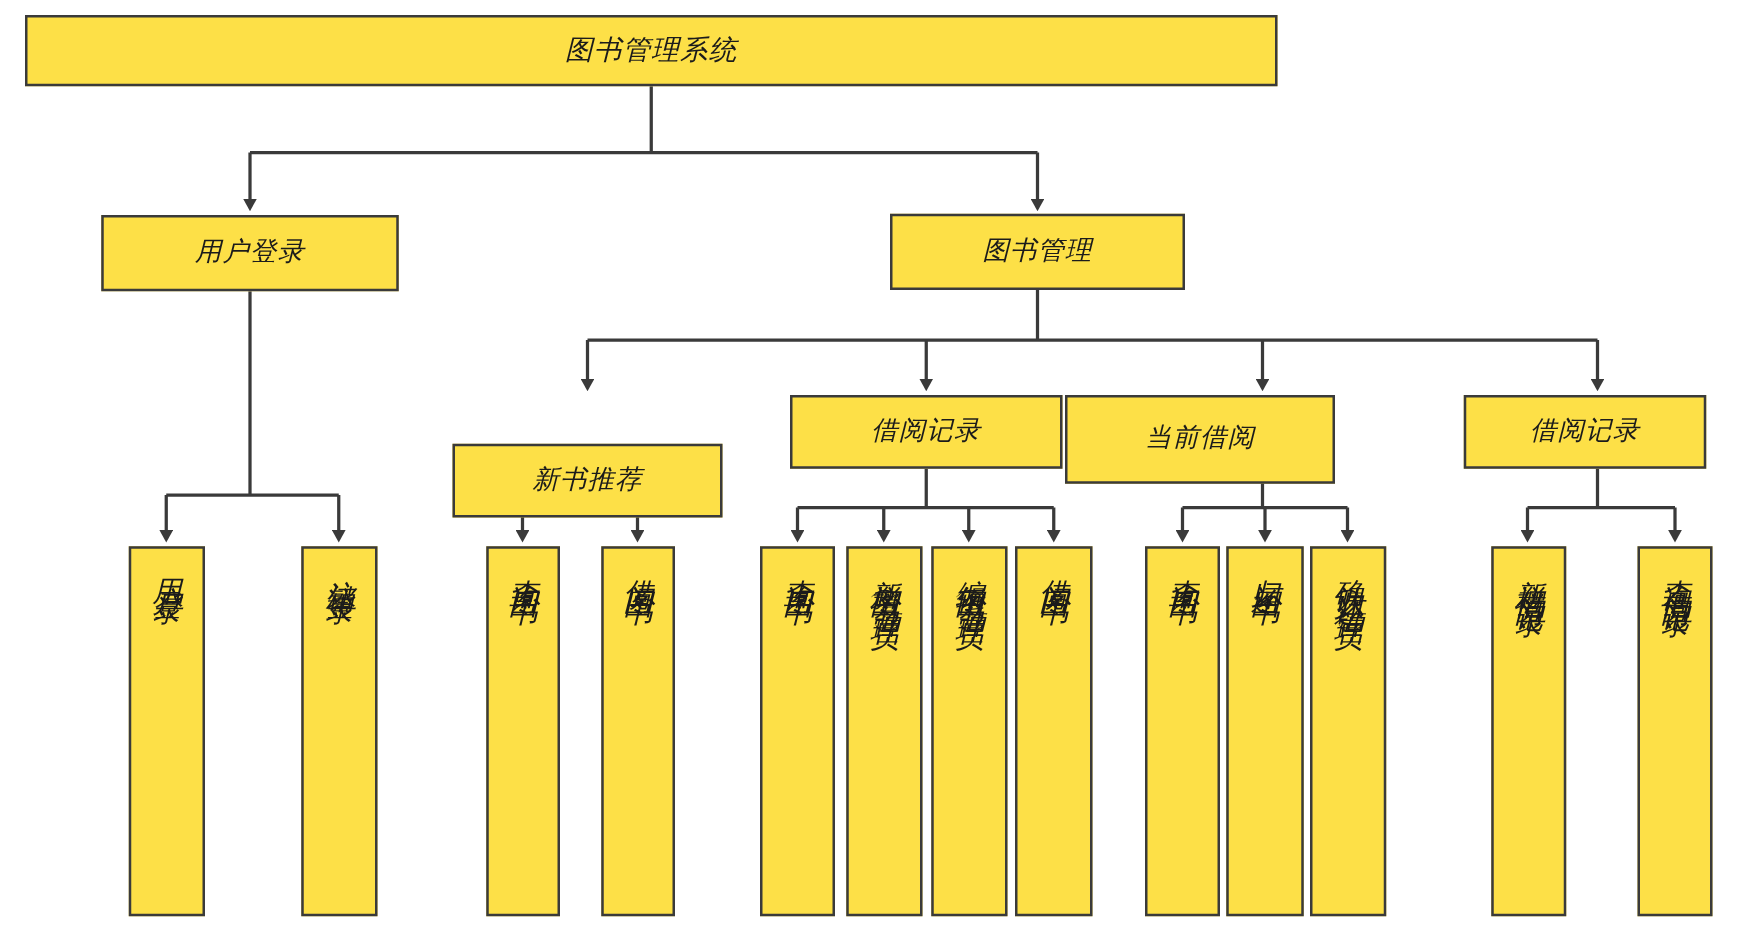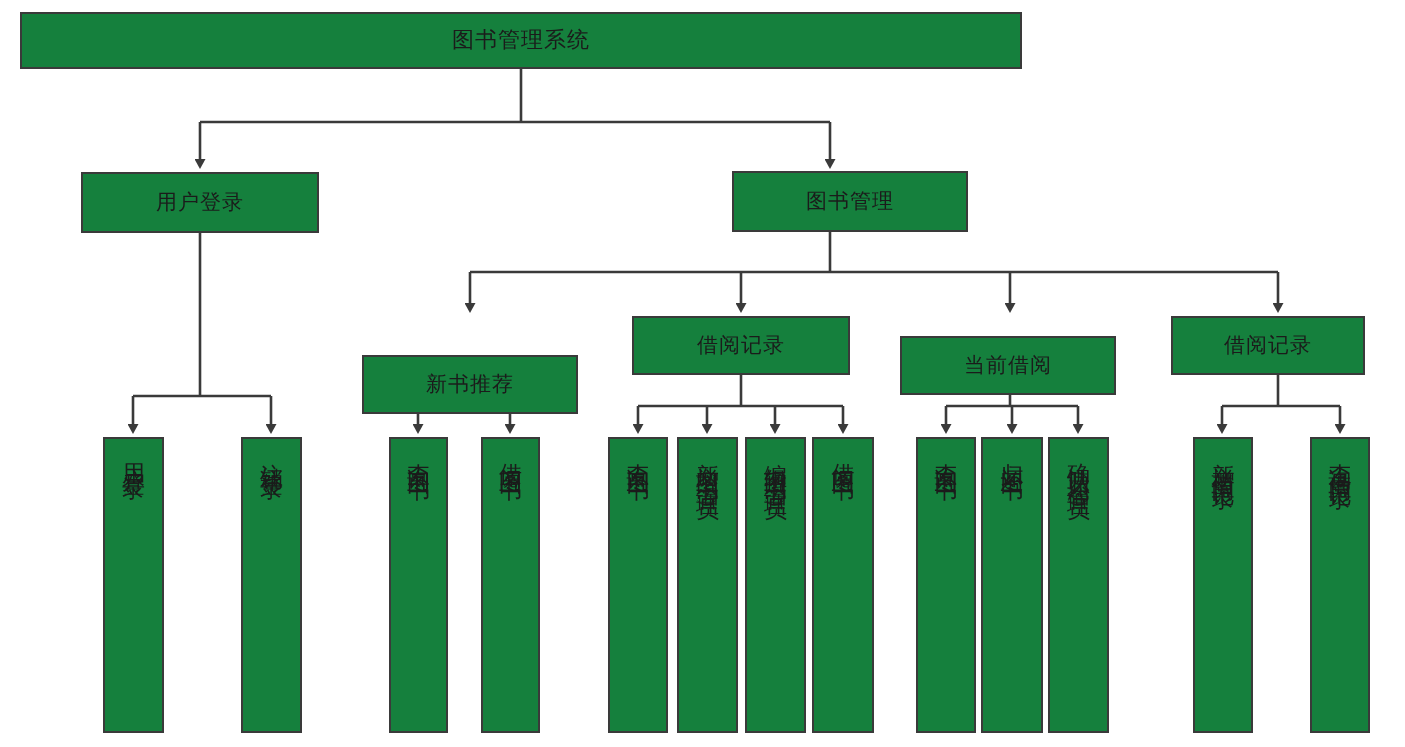--- a/index.html
+++ b/index.html
@@ -15,26 +15,27 @@
     width:1405px;height:747px;
   }
   svg.edges{
     position:absolute;left:0;top:0;
     width:1405px;height:747px;
     pointer-events:none;
   }
   .node{
     position:absolute;
     box-sizing:border-box;
-    background:#15803d;
+    background:#fde047;
     border:2px solid #3a3a3a;
     display:flex;
     align-items:center;
     justify-content:center;
     color:#1b1b1b;
+    font-style:italic;
   }
   .node .label{
     display:block;
     text-align:center;
     line-height:1.28;
     white-space:pre;
   }
   
   .node.h .label{
     font-size:21px;
@@ -121,31 +122,31 @@
     </g>
   </svg>
 
   <div class="node h root" style="left:20px;top:12px;width:1002px;height:57px;">
     <span class="label">图书管理系统</span>
   </div>
 
   <div class="node h" style="left:81px;top:172px;width:238px;height:61px;">
     <span class="label">用户登录</span>
   </div>
-  <div class="node h" style="left:712px;top:171px;width:236px;height:61px;margin-left:20px;">
+  <div class="node h" style="left:712px;top:171px;width:236px;height:61px;">
     <span class="label">图书管理</span>
   </div>
 
   <div class="node h" style="left:362px;top:316px;width:216px;height:59px;margin-top:39px;">
     <span class="label">新书推荐</span>
   </div>
   <div class="node h" style="left:632px;top:316px;width:218px;height:59px;">
     <span class="label">借阅记录</span>
   </div>
-  <div class="node h" style="left:900px;top:316px;width:216px;height:59px;margin-top:20px;">
+  <div class="node h" style="left:852px;top:316px;width:216px;height:71px;">
     <span class="label">当前借阅</span>
   </div>
   <div class="node h" style="left:1171px;top:316px;width:194px;height:59px;">
     <span class="label">借阅记录</span>
   </div>
 
   <div class="node v" style="left:103px;top:437px;width:61px;height:296px;">
     <span class="label">用户登录</span>
   </div>
   <div class="node v" style="left:241px;top:437px;width:61px;height:296px;">

